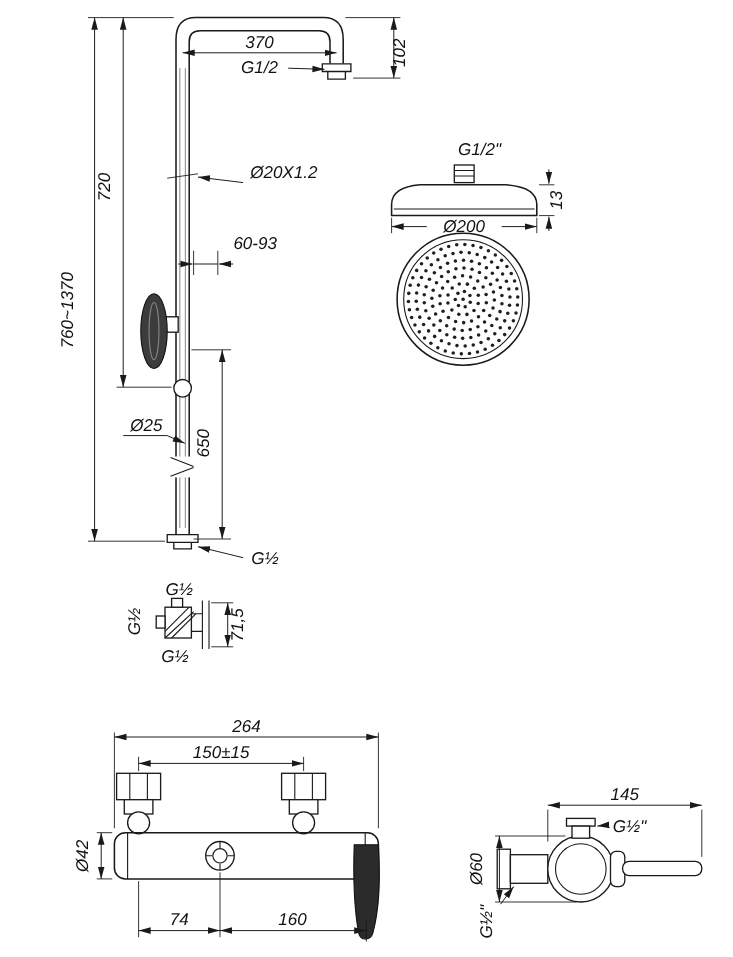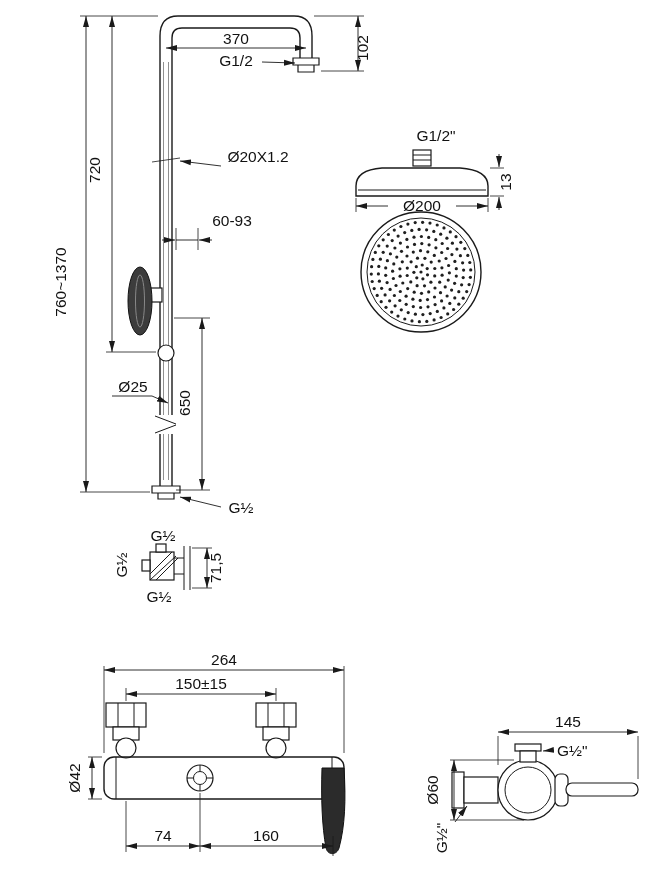--- a/index.html
+++ b/index.html
@@ -1,17 +1,17 @@
 <!DOCTYPE html>
 <html><head>
 <meta charset="utf-8">
 <style>
   html,body{margin:0;padding:0;background:#ffffff;}
   .canvas{position:relative;width:666px;height:870px;background:#ffffff;overflow:hidden;
-          font-family:"Liberation Sans",sans-serif;}
+          font-family:"Liberation Sans",sans-serif;font-style:italic;}
   svg{position:absolute;left:0;top:0;}
   .obj{fill:none;stroke:#1a1a1a;stroke-width:1.4;}
   .obj2{fill:none;stroke:#1a1a1a;stroke-width:1;}
   .thin{fill:none;stroke:#444444;stroke-width:.6;}
   .dim{fill:none;stroke:#1a1a1a;stroke-width:.9;}
   .ext{fill:none;stroke:#1a1a1a;stroke-width:.8;}
   .whitefill{fill:#ffffff;stroke:#1a1a1a;stroke-width:1.2;}
   .darkfill{fill:#3c3c3c;stroke:#111111;stroke-width:1;}
   .t{font-family:"Liberation Sans",sans-serif;font-size:15.5px;fill:#111111;}
   .mid{text-anchor:middle;}

